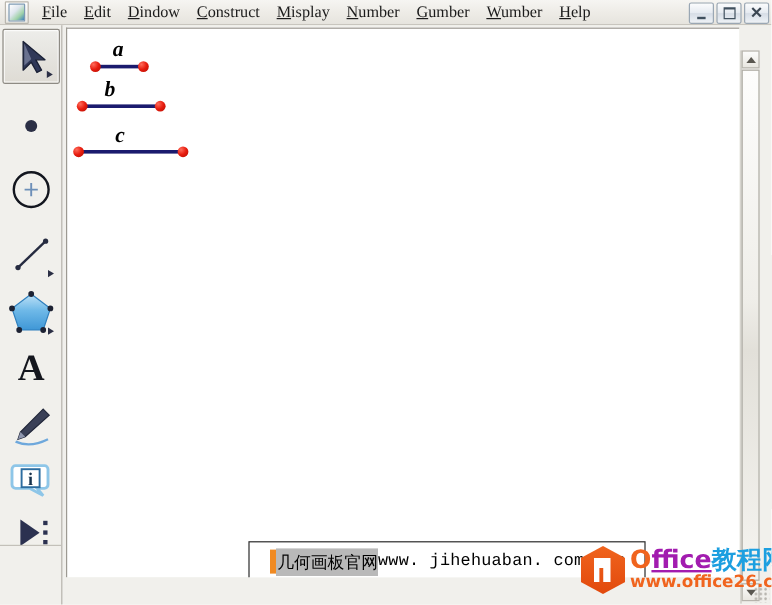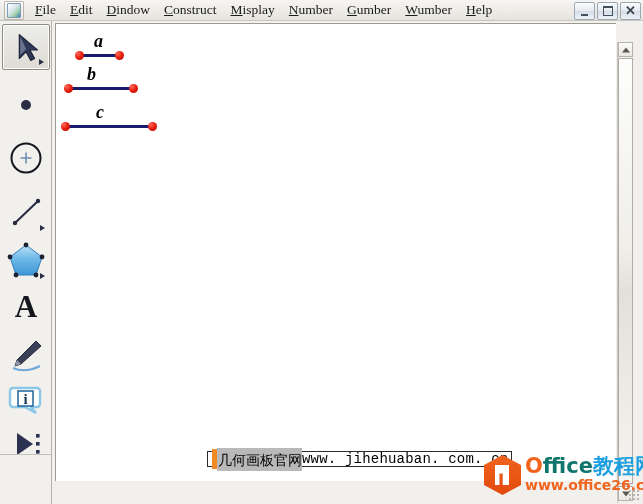--- a/index.html
+++ b/index.html
@@ -181,21 +181,21 @@
   
   #textbox {
     position: absolute;
     left: 151px; top: 427px;
     height: 16px;
     border: 1px solid #2b2b2b;
     background: #ffffff;
     box-sizing: border-box;
     display: flex;
     align-items: center;
-    padding: 3px;
+    padding: 16px;
     white-space: nowrap;
   }
   #tb-caret {
     width: 5px;
     height: 20px;
     background: #f08a22;
     flex: none;
     margin-left: 1px;
   }
   .tb-sel {
@@ -280,21 +280,21 @@
   #wm-title {
     position: absolute;
     left: 41px; top: 5px;
     font-family: "DejaVu Sans", sans-serif;
     font-weight: bold;
     font-size: 21px;
     line-height: 24px;
     white-space: nowrap;
   }
   #wm-title .o { color: #f0641e; }
-  #wm-title .ffice { color: #0f766e; }
+  #wm-title .ffice { color: #a21caf; text-decoration: underline; }
   #wm-title .cn { color: #1c9fe0; }
   #wm-url {
     position: absolute;
     left: 41px; top: 28px;
     font-family: "DejaVu Sans", sans-serif;
     font-weight: bold;
     font-size: 14px;
     color: #f0641e;
     white-space: nowrap;
   }

